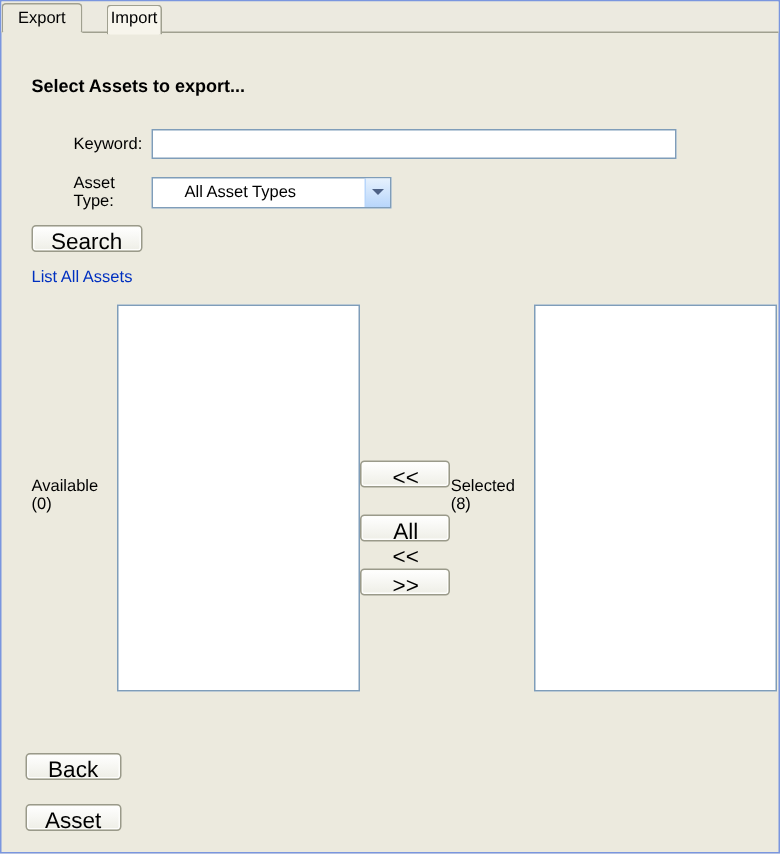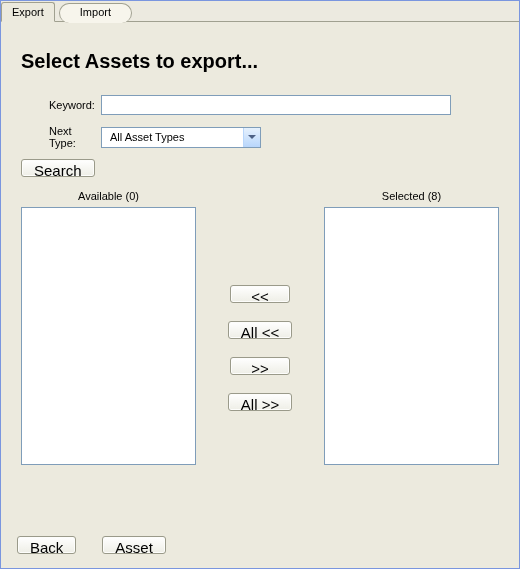--- a/index.html
+++ b/index.html
@@ -21,43 +21,42 @@
     background: #eceae0;
     border-bottom: 1px solid #a0a090;
     padding: 0;
     height: 21px;
   }
   .tab {
     padding: 3px 10px 2px 10px;
     border: 1px solid #a0a090;
     border-bottom: none;
     background: #f7f5ec;
-    margin-right: 4px;
+    margin-right: 16px;
     position: relative;
     top: 1px;
     border-top-left-radius: 3px;
     border-top-right-radius: 3px;
     cursor: pointer;
   }
   .tab.active {
     background: #eceade;
     border-bottom: 1px solid #eceade;
     font-weight: normal;
     z-index: 2;
   }
   .tab.inactive {
     top: 2px;
-    padding: 2px 20px;
-    border-radius: 10px;
+    padding: 2px 2px;
   }
   .content {
     padding: 18px 20px 0 20px;
   }
   .page-title {
-    font-size: 20px;
+    font-size: 12px;
     font-weight: bold;
     margin: 10px 0 22px 0;
   }
   .find-header {
     font-size: 12px;
     font-weight: bold;
     margin-bottom: 10px;
   }
   .form-row {
     display: flex;
@@ -80,21 +79,21 @@
   .select-wrap {
     display: flex;
     align-items: center;
     width: 160px;
     height: 21px;
     border: 1px solid #7f9db9;
     background: #fff;
   }
   .select-text {
     flex: 1;
-    padding: 2px 8px;
+    padding: 2px 21px;
     overflow: hidden;
     white-space: nowrap;
   }
   .select-btn {
     width: 17px;
     height: 100%;
     display: flex;
     align-items: center;
     justify-content: center;
     background: linear-gradient(#e6f1fd,#b8d6fb);
@@ -124,21 +123,21 @@
     cursor: pointer;
   }
   .dual-list {
     display: flex;
     justify-content: space-between;
     margin-top: 12px;
     padding: 0 0 0 0;
   }
   .list-col {
     display: flex;
-    flex-direction: column;
+    flex-direction: row;
     align-items: center;
   }
   .list-label {
     margin-bottom: 5px;
   }
   .listbox {
     width: 175px;
     height: 258px;
     background: #fff;
     border: 1px solid #7f9db9;
@@ -155,21 +154,21 @@
     min-width: 60px;
   }
   .footer {
     position: absolute;
     bottom: 14px;
     left: 16px;
     right: 16px;
     display: flex;
     justify-content: space-between;
   }
-  .right-buttons { display: flex; gap: 26px; }
+  .right-buttons { display: flex; gap: 16px; flex-direction: column; }
 </style>
 </head>
 <body>
 
 <div class="window">
 
   <div class="tabbar">
     <div class="tab active">
       <span>Export</span>
     </div>
@@ -182,56 +181,54 @@
 
     <div class="page-title">Select Assets to export...</div>
 
 
     <div class="form-row">
       <div class="label">Keyword:</div>
       <input class="text-input keyword-input" type="text" value="" style="">
     </div>
 
     <div class="form-row">
-      <div class="label">Next Type:</div>
+      <div class="label">Asset Type:</div>
       <div class="select-wrap">
         <div class="select-text">All Asset Types</div>
         <div class="select-btn">
           <div class="chev"></div>
         </div>
       </div>
     </div>
 
     <div class="search-row">
       <button class="btn">
         <span>Search</span>
       </button>
     </div>
 
+    <div class="link">List All Assets</div>
 
     <div class="dual-list">
 
       <div class="list-col">
         <div class="list-label">Available (0)</div>
         <div class="listbox"></div>
       </div>
 
       <div class="mid-buttons">
         <button class="btn">
           <span>&lt;&lt;</span>
         </button>
         <button class="btn">
           <span>All &lt;&lt;</span>
         </button>
         <button class="btn">
           <span>&gt;&gt;</span>
         </button>
-        <button class="btn">
-          <span>All &gt;&gt;</span>
-        </button>
       </div>
 
       <div class="list-col">
         <div class="list-label">Selected (8)</div>
         <div class="listbox"></div>
       </div>
 
     </div>
 
   </div>

